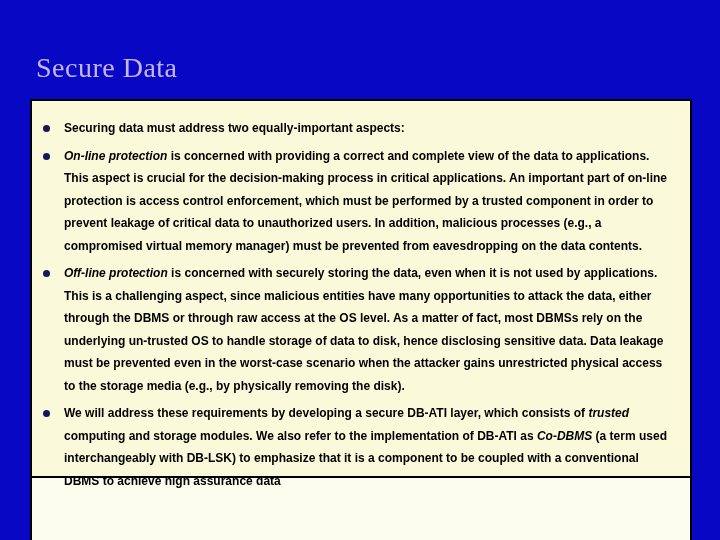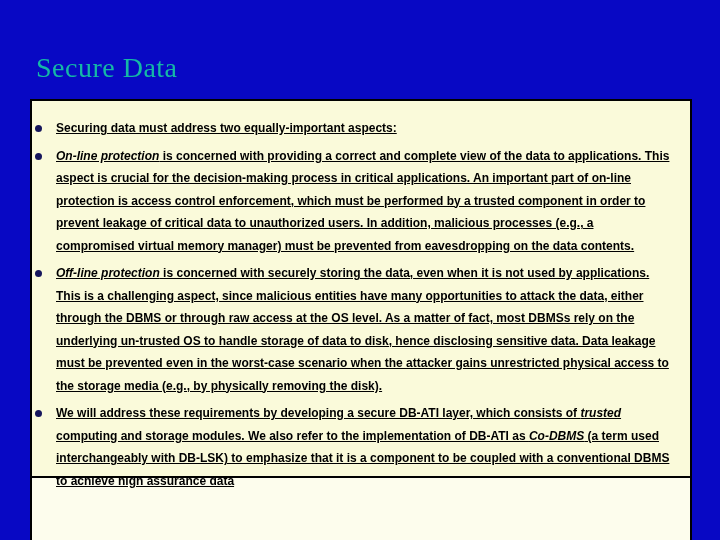--- a/index.html
+++ b/index.html
@@ -18,21 +18,21 @@
     position: absolute;
     inset: 0;
   }
   .slide-title {
     position: absolute;
     left: 36px;
     top: 52px;
     font-family: "Liberation Serif", serif;
     font-size: 28px;
     font-weight: normal;
-    color: #14b8a6;
+    color: #c4b5fd;
     letter-spacing: 0.5px;
     white-space: nowrap;
   }
   .content-box {
     position: absolute;
     left: 30px;
     top: 99px;
     width: 662px;
     height: 470px; 
     background: var(--box, #fafada);
@@ -52,22 +52,21 @@
     position: absolute;
     left: -2px;
     right: -2px;
     top: 375px;
     border-top: 2px solid #000;
     z-index: 1;
   }
   .box-content {
     position: relative;
     z-index: 2;
-    padding: 16px 20px 0 0;
-    text-decoration: underline;
+    padding: 16px 20px 0 8px;
   }
   .bullet-item {
     position: relative;
     padding-left: 24px;
     margin-bottom: 5px;
     font-size: 12px;
     font-weight: bold;
     color: #000;
     line-height: 22.5px;
     text-align: left;

